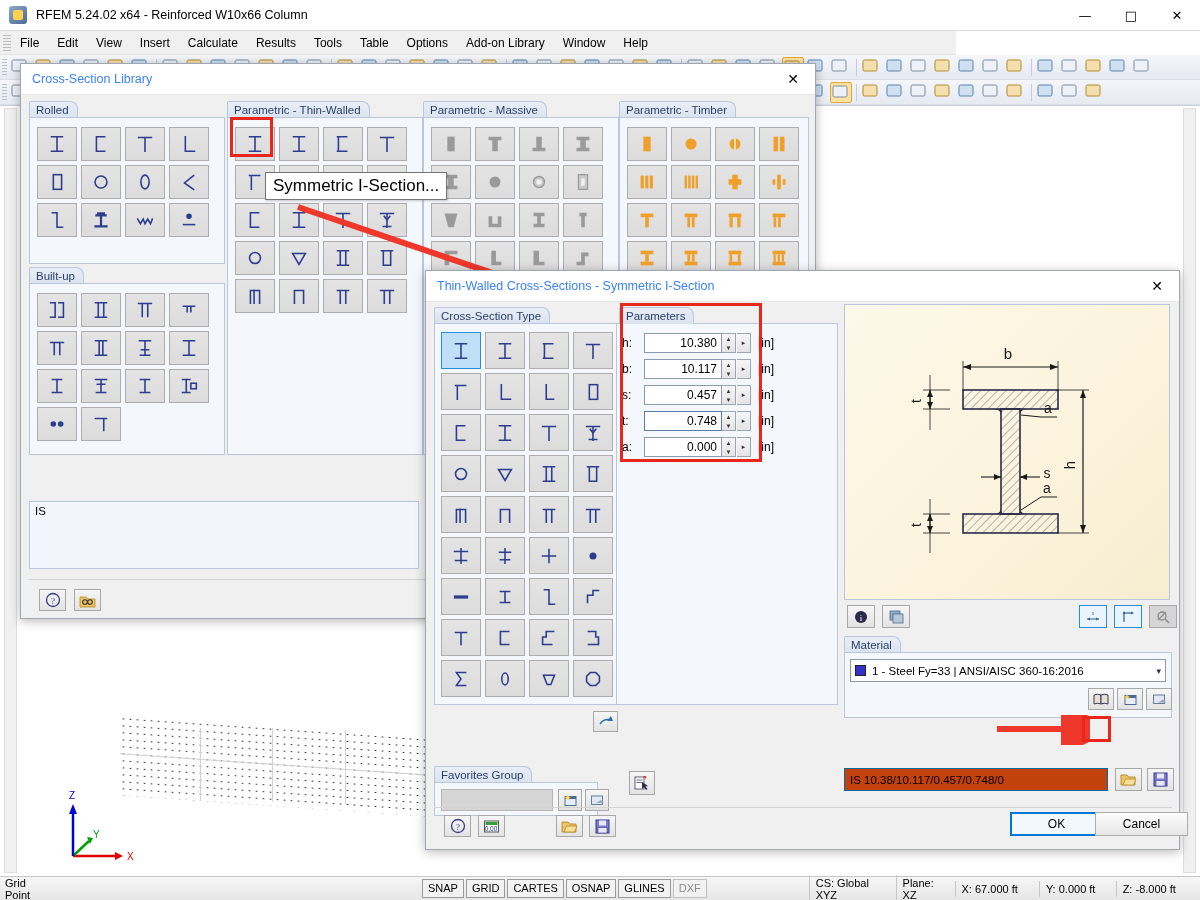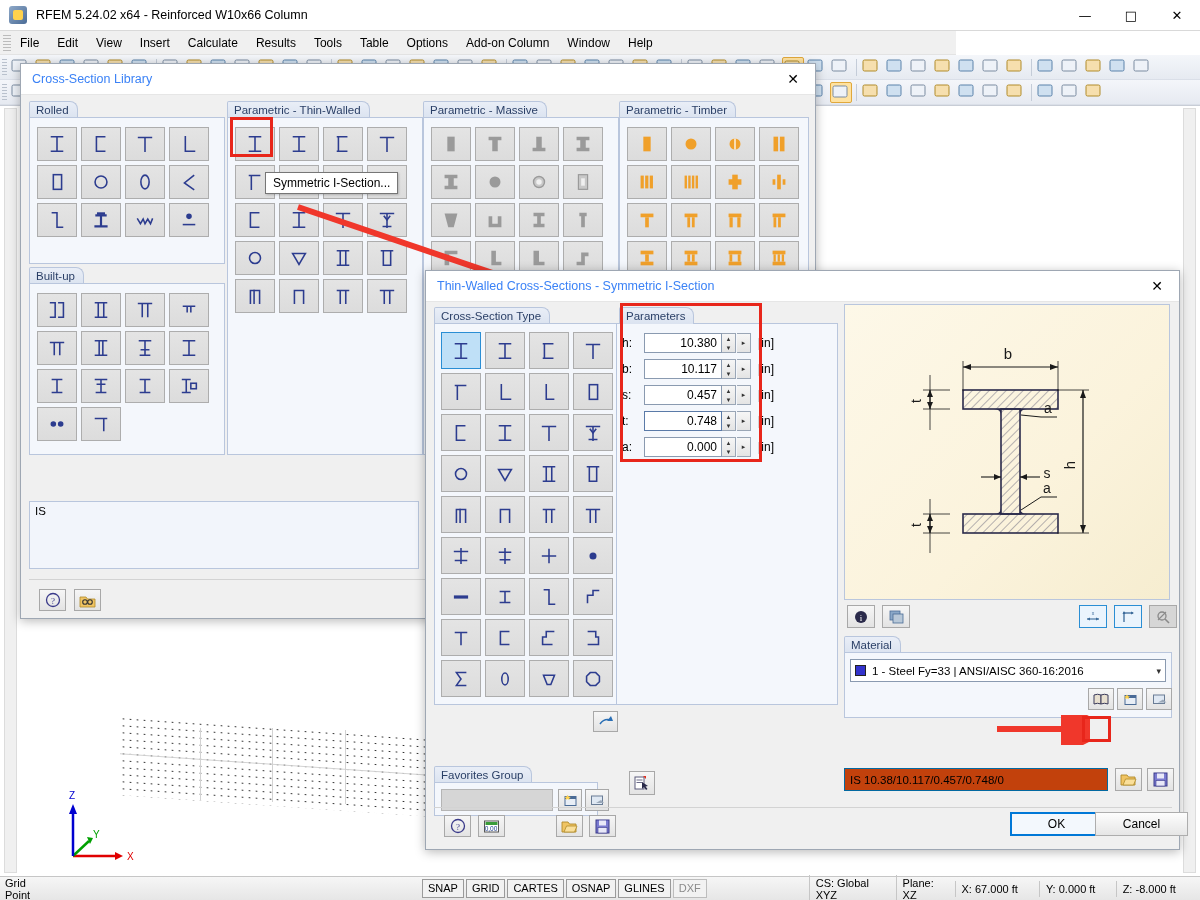--- a/index.html
+++ b/index.html
@@ -178,21 +178,21 @@
 
   .combo {
     background:#fff; border:1px solid #8a9ab0; height:22px;
     display:flex; align-items:center; padding:0 4px; font-size:11.5px; color:#000;justify-content:center;
   }
   .combo .chev { margin-left:auto; font-size:9px; color:#333; font-family:"DejaVu Sans",sans-serif; }
   .combo.disabled { background:#d6d6d6; border:1px solid #b5b5b5; }
 
   .tooltip {
     position:absolute; background:#fff; border:1px solid #767676;
-    padding:3px 7px; font-size:12px; color:#000; white-space:nowrap;
+    padding:3px 7px; font-size:17px; color:#000; white-space:nowrap;
     box-shadow:1px 1px 2px rgba(0,0,0,.2);
   }
 
   .sect-preview {
     position:absolute; background:linear-gradient(135deg,#fdf8e8,#fbf3dc 60%,#f6edd0);
     border:1px solid #b9c6dd;
   }
   .textbox {
     background:#c2410c; border:1px solid #0369a1; height:22px;
     display:flex; align-items:center; padding:0 5px; font-size:11.5px; color:#000;
@@ -223,21 +223,21 @@
     <div class="grip"></div>
     <div class="menu-item">File</div>
     <div class="menu-item">Edit</div>
     <div class="menu-item">View</div>
     <div class="menu-item">Insert</div>
     <div class="menu-item">Calculate</div>
     <div class="menu-item">Results</div>
     <div class="menu-item">Tools</div>
     <div class="menu-item">Table</div>
     <div class="menu-item">Options</div>
-    <div class="menu-item">Add-on Column</div>
+    <div class="menu-item">Add-on Library</div>
     <div class="menu-item">Window</div>
     <div class="menu-item">Help</div>
   </div>
 
   <div class="toolbar-row tb1" id="tb1">
       <div class="tgrip"></div>
       <div class="tbtn"><svg width="18" height="17" viewBox="0 0 18 17">
           <rect x="2" y="3" width="14" height="11" rx="1.5" fill="#eef2f8" stroke="#7a8ba0" stroke-width="1"></rect>
         </svg></div>
       <div class="tbtn"><svg width="18" height="17" viewBox="0 0 18 17">

